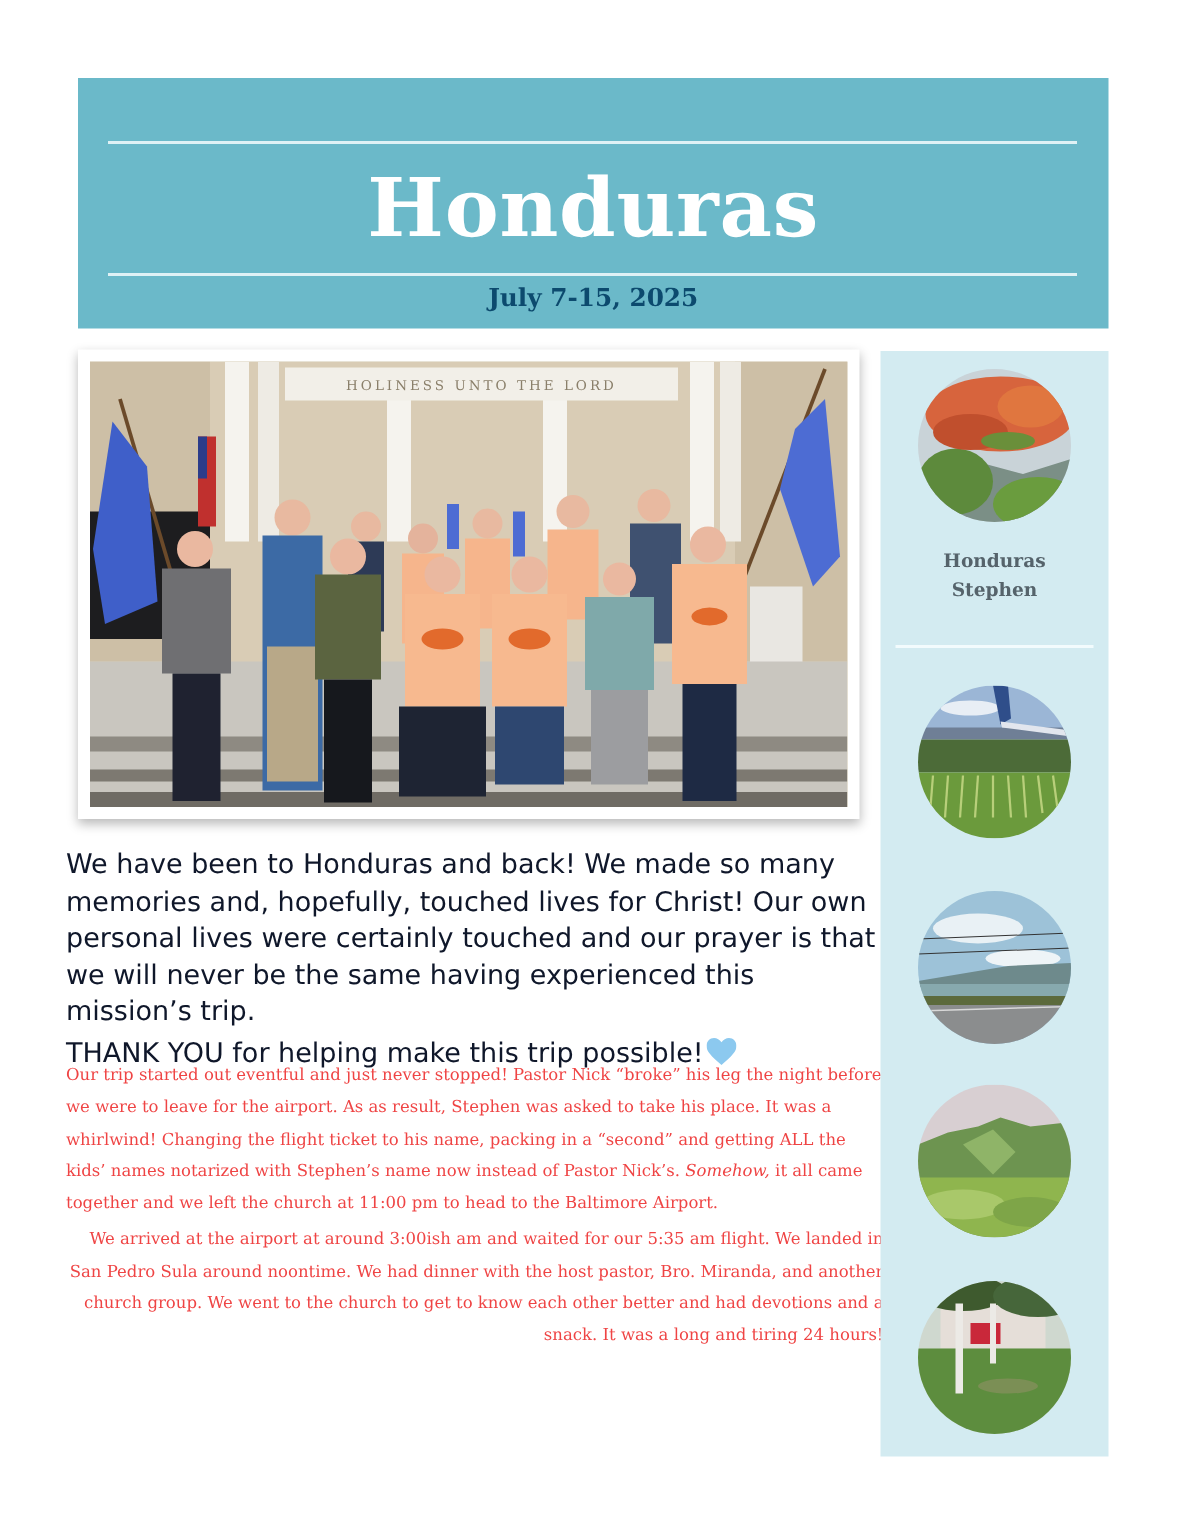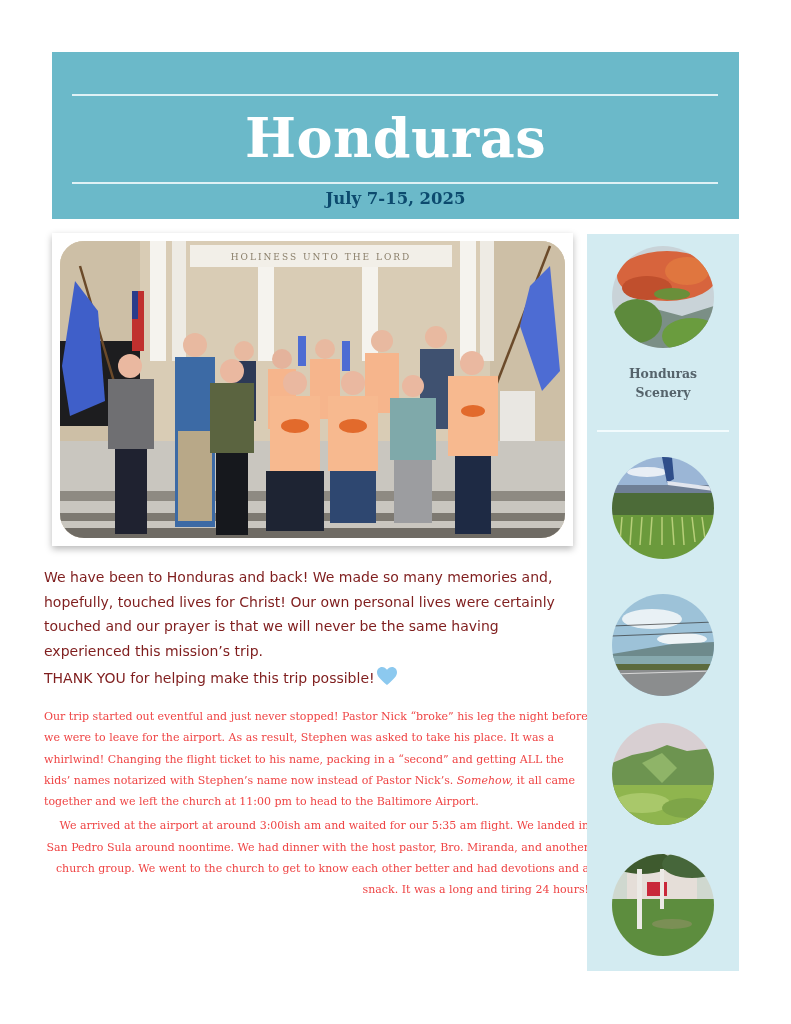--- a/index.html
+++ b/index.html
@@ -24,26 +24,26 @@
     font-size: 16.5px; line-height: 22px;
   }
 
   .photo-frame {
     position: absolute; left: 52px; top: 233px; width: 521px; height: 313px;
     background: #ffffff;
     box-shadow: 0 3px 7px rgba(0,0,0,0.28);
   }
   .photo {
     position: absolute; left: 8px; top: 8px; width: 505px; height: 297px;
-    overflow: hidden; background: #d8cdb8; border-radius: 24px;
+    overflow: hidden; background: #d8cdb8;
   }
 
   .intro {
     position: absolute; left: 44px; top: 565px; width: 540px;
-    color: #7f1d1d; font-family: "DejaVu Sans", sans-serif; font-size: 14px;
+    color: #0f172a; font-family: "DejaVu Sans", sans-serif; font-size: 18px;
     line-height: 24.5px;
   }
   .intro p.thanks { margin-top: 3px; }
   .heart { display: inline-block; vertical-align: -3px; margin-left: 2px; }
 
   .body-text {
     position: absolute; left: 44px; top: 706px; width: 545px;
     color: #ef4444; font-family: "DejaVu Serif", serif; font-size: 11px;
     line-height: 21.3px;
   }
@@ -175,21 +175,21 @@
       <ellipse cx="25" cy="75" rx="25" ry="22" fill="#5d8a3c"></ellipse>
       <ellipse cx="80" cy="90" rx="30" ry="18" fill="#6a9c3e"></ellipse>
       <ellipse cx="55" cy="30" rx="50" ry="25" fill="#d7643d"></ellipse>
       <ellipse cx="35" cy="42" rx="25" ry="12" fill="#c04f2d"></ellipse>
       <ellipse cx="75" cy="25" rx="22" ry="14" fill="#e0763f"></ellipse>
       <ellipse cx="60" cy="48" rx="18" ry="6" fill="#6a8f3a"></ellipse>
     </svg>
   </div>
   <div class="caption">
     <div>Honduras</div>
-    <div>Scenery</div>
+    <div>Stephen</div>
   </div>
   <div class="divider"></div>
 
   <div class="circle" style="top:223px;">
     <svg width="102" height="102" viewBox="0 0 102 102">
       <rect width="102" height="30" fill="#9bb6d6"></rect>
       <ellipse cx="35" cy="15" rx="20" ry="5" fill="#e8eef5"></ellipse>
       <rect y="28" width="102" height="8" fill="#6f7f96"></rect>
       <rect y="36" width="102" height="22" fill="#4c6b38"></rect>
       <rect y="58" width="102" height="44" fill="#6b9a3c"></rect>

